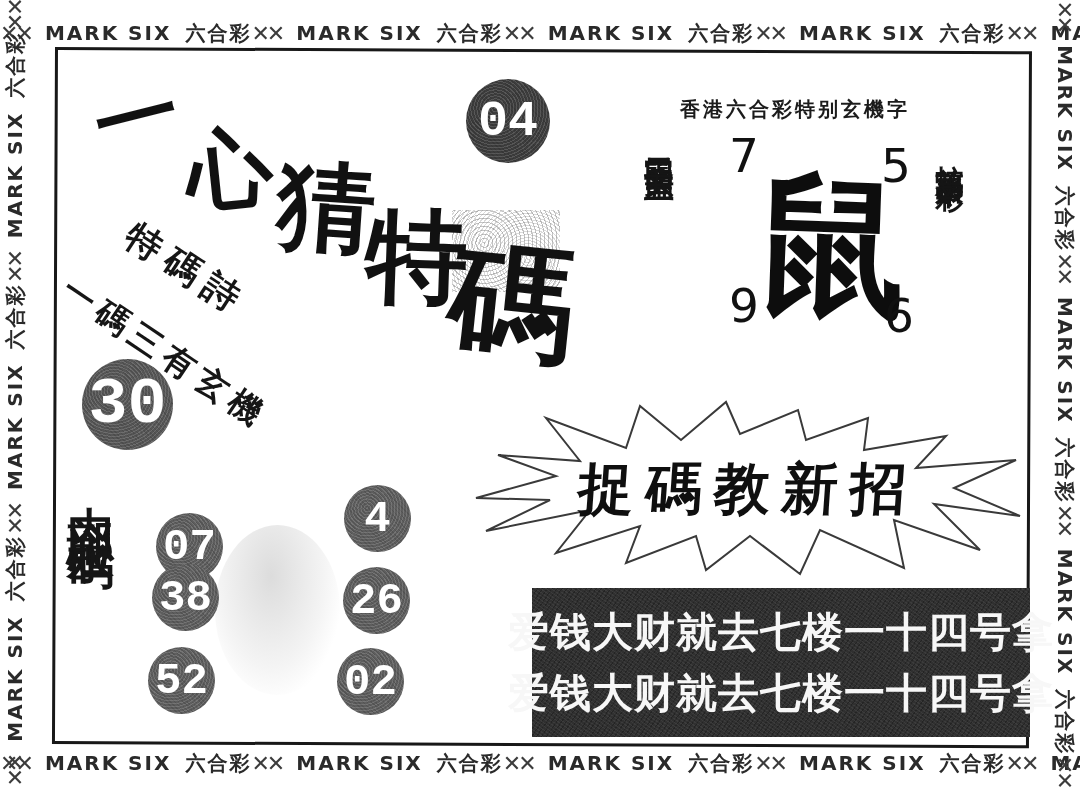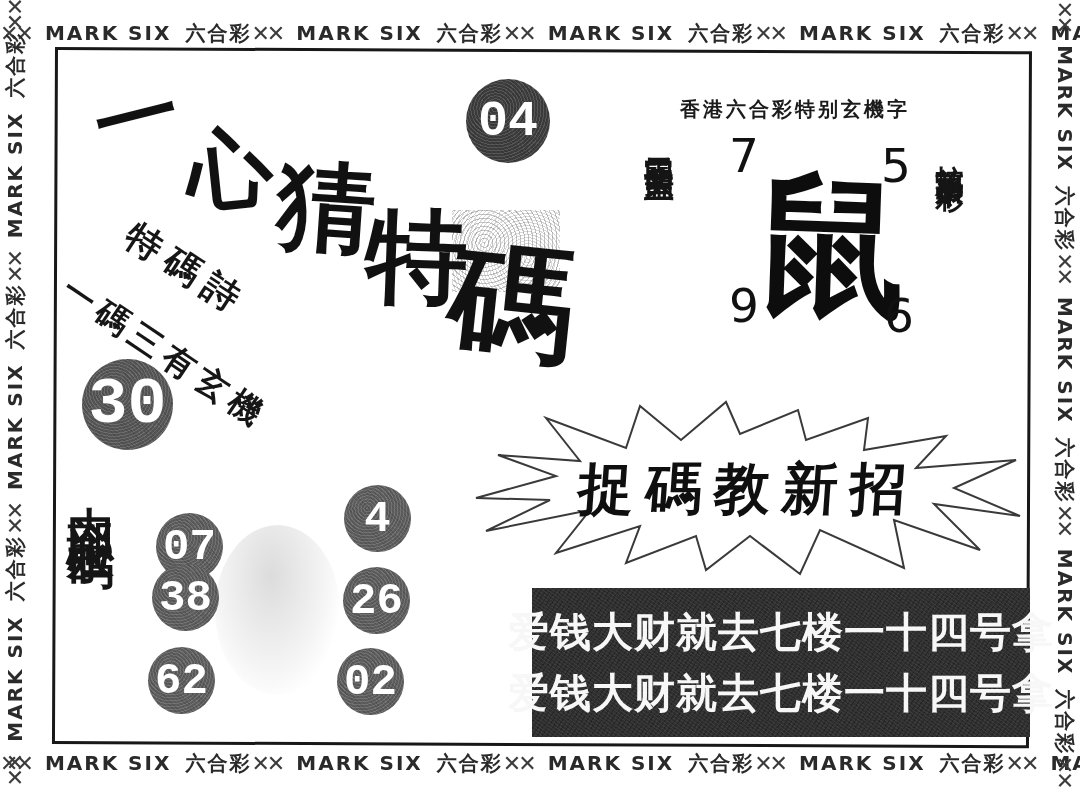--- a/index.html
+++ b/index.html
@@ -217,21 +217,21 @@
 
   <div class="slant poem-label">特碼詩</div>
   <div class="slant poem-line">一碼三有玄機</div>
 
   <div class="ball ball-30">30</div>
 
   <div class="vcol inner-label">内部心水码</div>
   <div class="sheep"></div>
   <div class="ball pick p07">07</div>
   <div class="ball pick p38">38</div>
-  <div class="ball pick p39">62</div>
+  <div class="ball pick p39">52</div>
   <div class="ball pick p15">4</div>
   <div class="ball pick p26">26</div>
   <div class="ball pick p08">02</div>
 
   <div class="m-header">香港六合彩特别玄機字</div>
   <div class="vcol mcol-left">零二回头望四五</div>
   <div class="m-num n-tl">7</div>
   <div class="m-num n-tr">5</div>
   <div class="zodiac">鼠</div>
   <div class="m-num n-bl">9</div>

